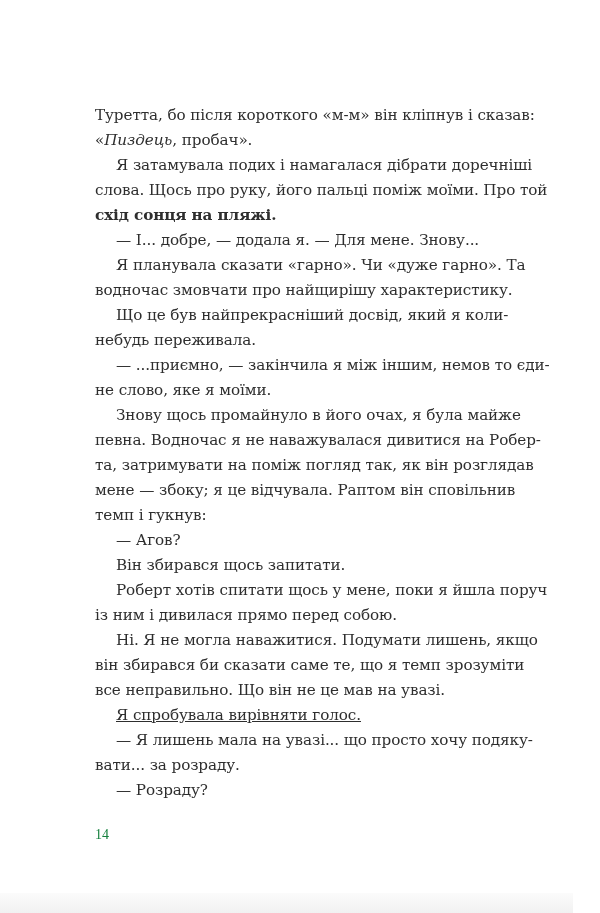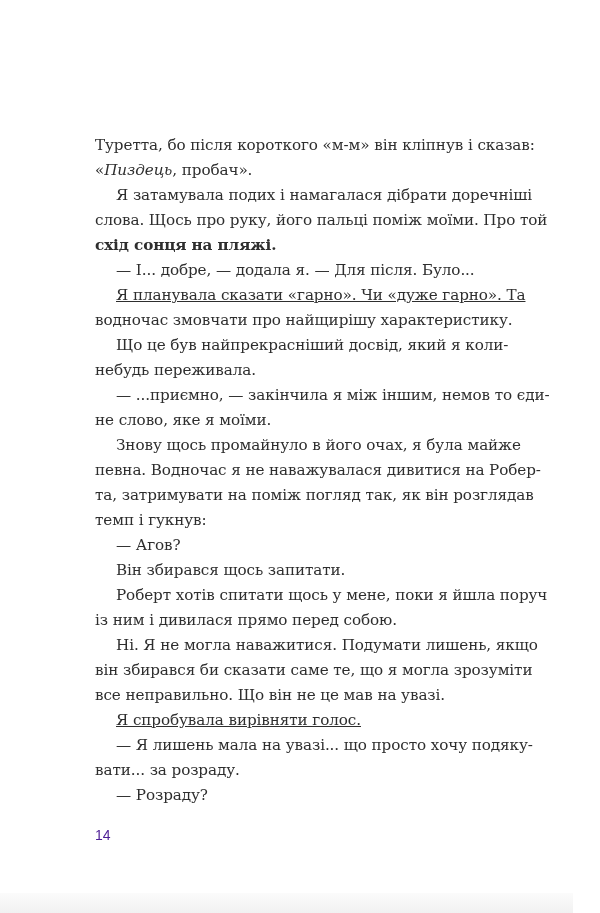--- a/index.html
+++ b/index.html
@@ -20,42 +20,41 @@
     position: absolute;
     left: 95px;
     top: 103px;
     width: 413px;
     font-family: "DejaVu Serif", "Liberation Serif", serif;
     font-size: 15.2px;
     line-height: 25px;
     color: #2e2e2e;
     text-align: justify;
     letter-spacing: -0.1px;
-    margin-top: 30px;
   }
   .para {
     margin: 0;
     text-indent: 21px;
     hyphens: manual;
   }
   .para.no-indent { text-indent: 0; }
   .line {
     display: block;
     white-space: nowrap;
     text-align-last: justify;
   }
   .line.last { text-align-last: left; }
   .ital { font-style: italic; }
   .page-number {
     position: absolute;
     left: 95px;
     top: 827px;
-    font-family: Liberation Sans, sans-serif;
+    font-family: Liberation Serif, serif;
     font-size: 14px;
-    color: #4c1d95;
+    color: #15803d;
   }
   .bottom-shade {
     position: absolute;
     left: 0;
     top: 893px;
     width: 573px;
     height: 20px;
     background: linear-gradient(to bottom, #fbfbfb, #f1f1f1);
   }
 </style>
@@ -67,53 +66,54 @@
       <p class="para no-indent">
         <span class="line" style="text-indent: 0px;"><span>Туретта, бо після короткого «м-м» він кліпнув і сказав:</span></span>
         <span class="line last" style="text-indent: 0px;"><span>«</span><span class="ital">Пиздець</span><span>, пробач».</span></span>
       </p>
       <p class="para">
         <span class="line" style="text-indent: 21px;"><span>Я затамувала подих і намагалася дібрати доречніші</span></span>
         <span class="line" style="text-indent: 0px;"><span>слова. Щось про руку, його пальці поміж моїми. Про той</span></span>
         <span class="line last" style="text-indent: 0px; font-weight: bold;"><span>схід сонця на пляжі.</span></span>
       </p>
       <p class="para">
-        <span class="line last" style="text-indent: 21px;"><span>— І... добре, — додала я. — Для після. Було...</span></span>
+        <span class="line last" style="text-indent: 21px;"><span>— І... добре, — додала я. — Для мене. Знову...</span></span>
       </p>
       <p class="para">
-        <span class="line" style="text-indent: 21px; text-decoration: underline;"><span>Я планувала сказати «гарно». Чи «дуже гарно». Та</span></span>
+        <span class="line" style="text-indent: 21px;"><span>Я планувала сказати «гарно». Чи «дуже гарно». Та</span></span>
         <span class="line last" style="text-indent: 0px;"><span>водночас змовчати про найщирішу характеристику.</span></span>
       </p>
       <p class="para">
         <span class="line" style="text-indent: 21px;"><span>Що це був найпрекрасніший досвід, який я коли-</span></span>
         <span class="line last" style="text-indent: 0px;"><span>небудь переживала.</span></span>
       </p>
       <p class="para">
         <span class="line" style="text-indent: 21px;"><span>— ...приємно, — закінчила я між іншим, немов то єди-</span></span>
         <span class="line last" style="text-indent: 0px;"><span>не слово, яке я моїми.</span></span>
       </p>
       <p class="para">
         <span class="line" style="text-indent: 21px;"><span>Знову щось промайнуло в його очах, я була майже</span></span>
         <span class="line" style="text-indent: 0px;"><span>певна. Водночас я не наважувалася дивитися на Робер-</span></span>
         <span class="line" style="text-indent: 0px;"><span>та, затримувати на поміж погляд так, як він розглядав</span></span>
+        <span class="line" style="text-indent: 0px;"><span>мене — збоку; я це відчувала. Раптом він сповільнив</span></span>
         <span class="line last" style="text-indent: 0px;"><span>темп і гукнув:</span></span>
       </p>
       <p class="para">
         <span class="line last" style="text-indent: 21px;"><span>— Агов?</span></span>
       </p>
       <p class="para">
         <span class="line last" style="text-indent: 21px;"><span>Він збирався щось запитати.</span></span>
       </p>
       <p class="para">
         <span class="line" style="text-indent: 21px;"><span>Роберт хотів спитати щось у мене, поки я йшла поруч</span></span>
         <span class="line last" style="text-indent: 0px;"><span>із ним і дивилася прямо перед собою.</span></span>
       </p>
       <p class="para">
         <span class="line" style="text-indent: 21px;"><span>Ні. Я не могла наважитися. Подумати лишень, якщо</span></span>
-        <span class="line" style="text-indent: 0px;"><span>він збирався би сказати саме те, що я могла зрозуміти</span></span>
+        <span class="line" style="text-indent: 0px;"><span>він збирався би сказати саме те, що я темп зрозуміти</span></span>
         <span class="line last" style="text-indent: 0px;"><span>все неправильно. Що він не це мав на увазі.</span></span>
       </p>
       <p class="para">
         <span class="line last" style="text-indent: 21px; text-decoration: underline;"><span>Я спробувала вирівняти голос.</span></span>
       </p>
       <p class="para">
         <span class="line" style="text-indent: 21px;"><span>— Я лишень мала на увазі... що просто хочу подяку-</span></span>
         <span class="line last" style="text-indent: 0px;"><span>вати... за розраду.</span></span>
       </p>
       <p class="para">

